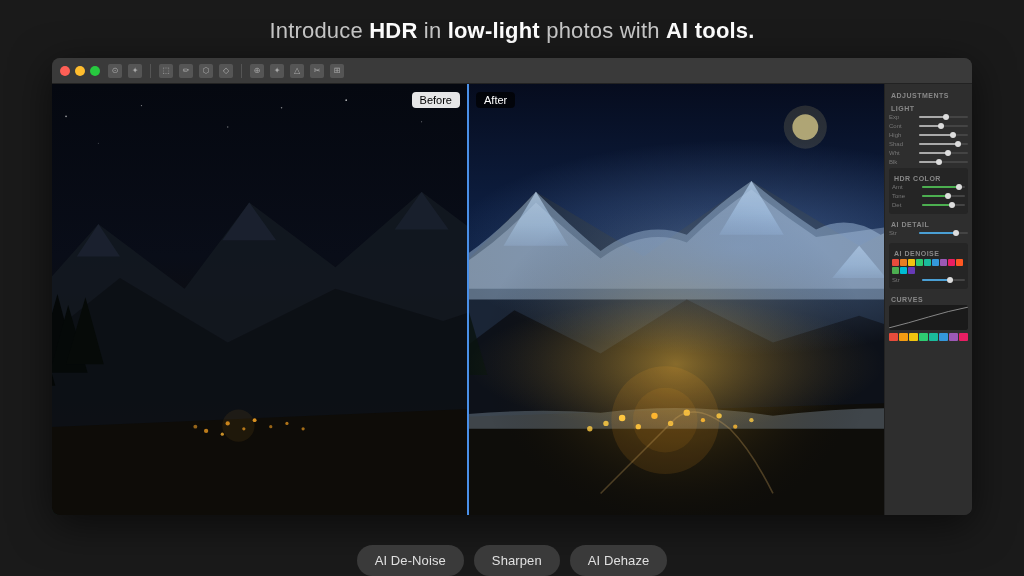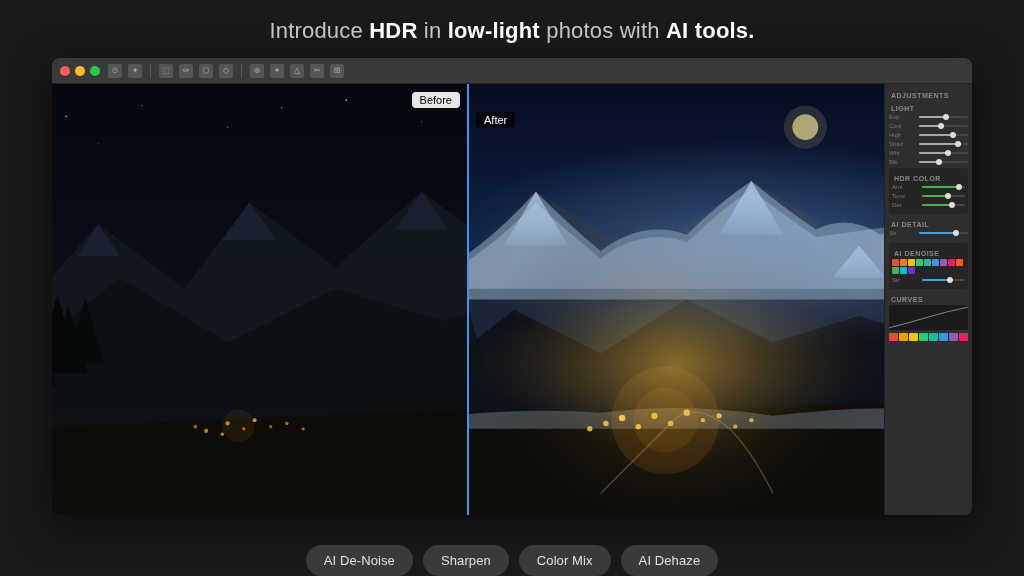--- a/index.html
+++ b/index.html
@@ -146,21 +146,20 @@
       position: absolute;
       top: 8px;
       left: 8px;
       background: rgba(0,0,0,0.7);
       color: #fff;
       font-size: 11px;
       font-weight: 500;
       padding: 2px 8px;
       border-radius: 4px;
       z-index: 10;
-      margin-top: 20px;
     }
 
     
     .photo-divider {
       position: absolute;
       left: 50%;
       top: 0;
       width: 2px;
       height: 100%;
       background: #4a90e8;
@@ -634,15 +633,14 @@
         <div class="color-bar" style="background:#e91e63"></div>
       </div>
     </div>
 
   </div>
 </div>
 
 <div class="bottom-toolbar">
   <button class="tool-button">AI De-Noise</button>
   <button class="tool-button">Sharpen</button>
-  <button class="tool-button">Color Mix</button>
   <button class="tool-button">AI Dehaze</button>
 </div>
 
 </body></html>

